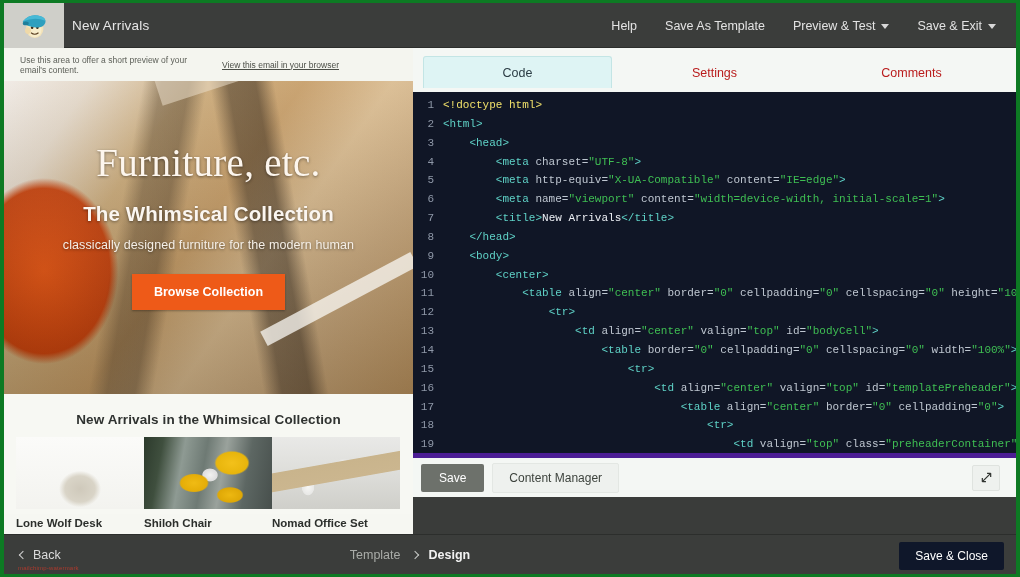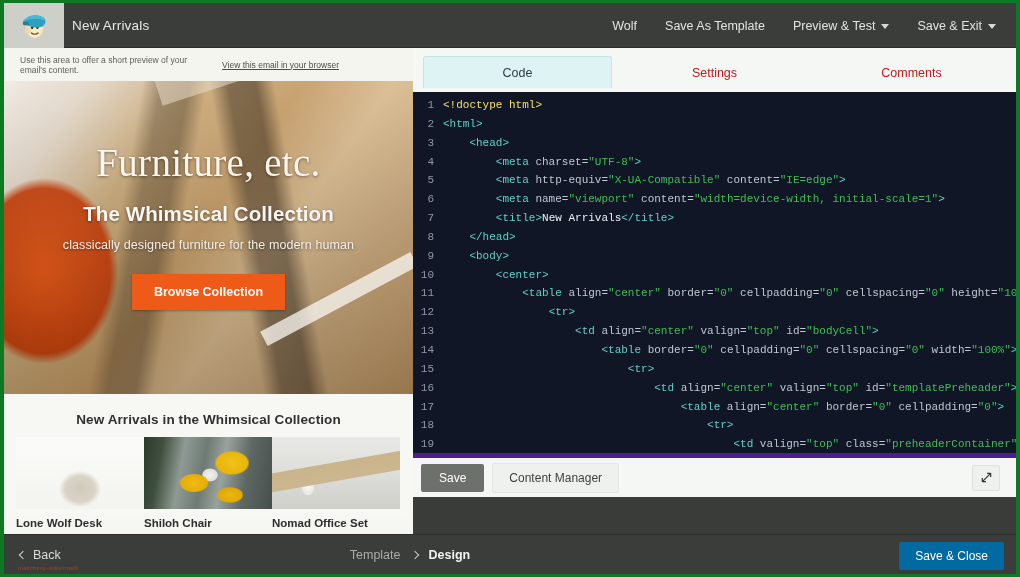--- a/index.html
+++ b/index.html
@@ -308,21 +308,21 @@
         <ellipse cx="24.5" cy="22" rx="1.7" ry="2.1" fill="#3a2a18"></ellipse>
         <path d="M16 29 q5 4 10 0" stroke="#5a3f22" stroke-width="1.4" fill="none"></path>
         <path d="M5 14 q10 -12 24 -7 q8 3 6 9 q-3 7 -13 6 q-12 -1 -17 -8z" fill="#2e9fbe"></path>
         <path d="M5 14 q10 -12 24 -7 q6 2 6 6 q-14 -6 -30 1z" fill="#47b9d6"></path>
         <ellipse cx="9" cy="16.5" rx="4" ry="2.6" fill="#1f7f9b"></ellipse>
       </svg>
     </div>
     <div id="app-title">New Arrivals</div>
     <div id="topnav">
       <div class="topnav-item">
-        <span>Wolf</span>
+        <span>Help</span>
       </div>
       <div class="topnav-item">
         <span>Save As Template</span>
       </div>
       <div class="topnav-item">
         <span>Preview &amp; Test</span>
         <i class="caret"></i>
       </div>
       <div class="topnav-item">
         <span>Save &amp; Exit</span>
@@ -402,16 +402,16 @@
     <div id="back-btn">
       <i class="chev-l"></i>
       <span>Back</span>
     </div>
     <div id="watermark">mailchimp-watermark</div>
     <div id="breadcrumb">
       <span class="bc-dim">Template</span>
       <i class="chev-r"></i>
       <span class="bc-cur">Design</span>
     </div>
-    <button id="save-close" style="background: #0369a1;">Save &amp; Close</button>
+    <button id="save-close" style="background: #0f172a;">Save &amp; Close</button>
   </div>
 
 </div>
 
 </body></html>

